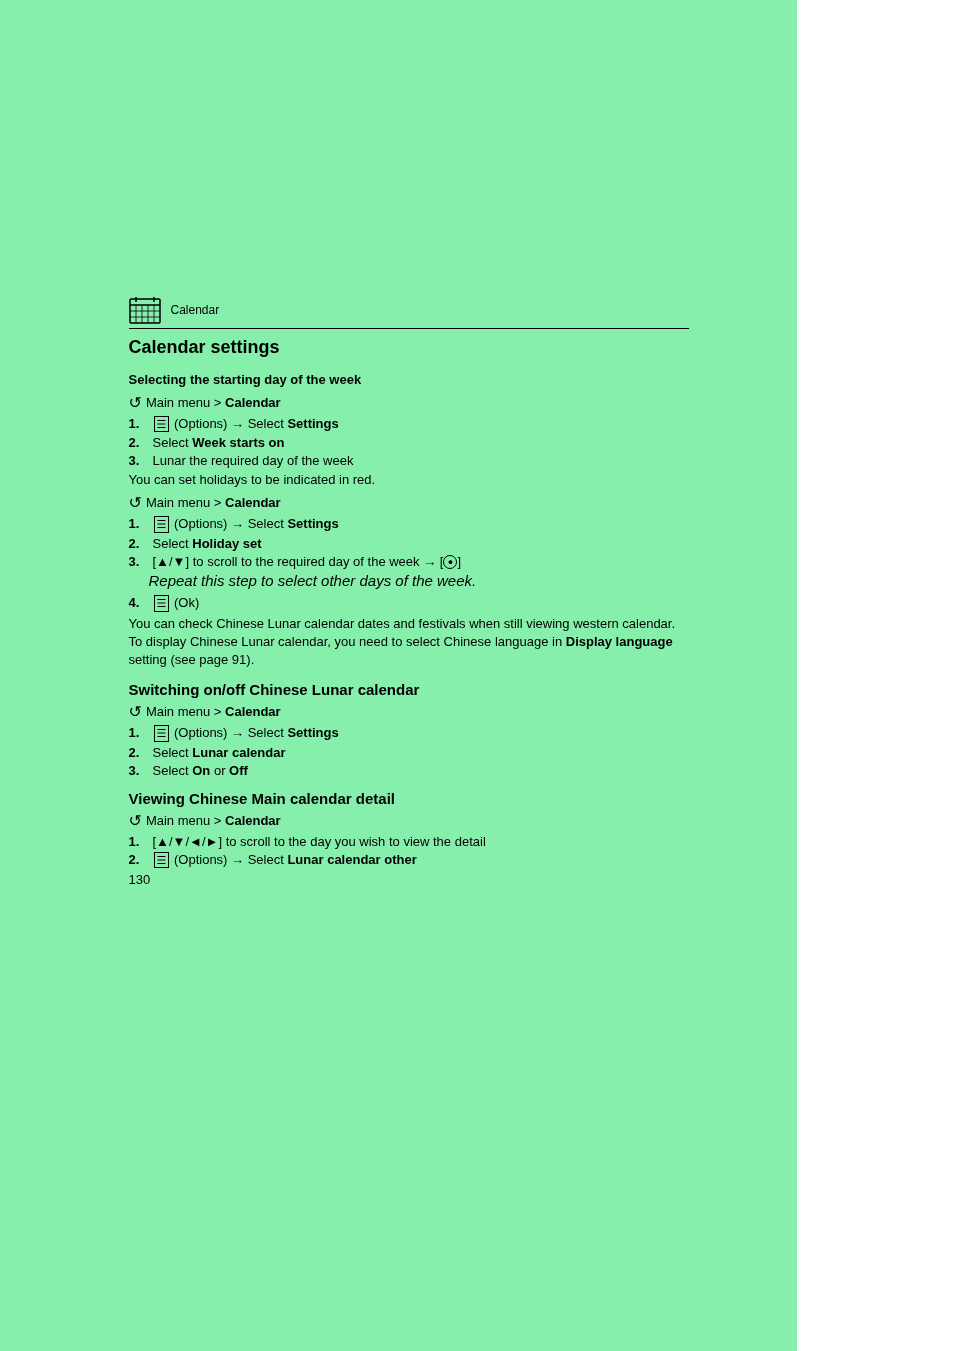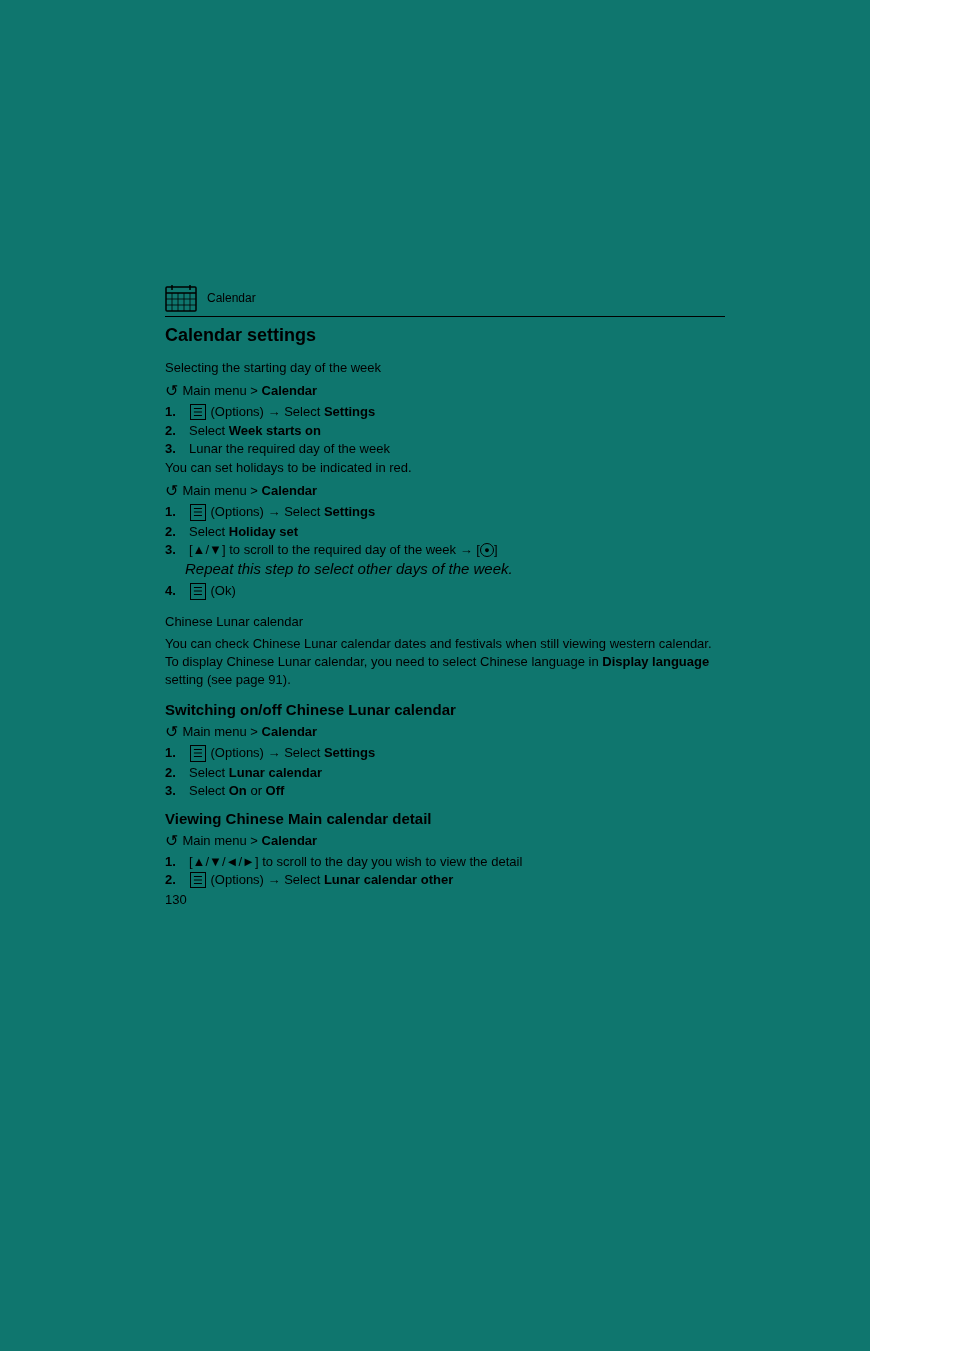--- a/index.html
+++ b/index.html
@@ -11,24 +11,24 @@
     body {
       background: #ffffff;
       font-family: Arial, Helvetica, sans-serif;
       font-size: 13px;
       color: #000000;
       width: 954px;
       min-height: 1351px;
     }
 
     .page-container {
-      width: 870px;
+      width: 797px;
       min-height: 1351px;
-      background: #0f766e;
-      padding: 4px;
+      background: #86efac;
+      padding: 16px;
     }
 
     .content-area {
       margin: 0 auto;
       max-width: 700px;
       padding: 280px 60px 60px 80px;
     }
 
     .section-header {
       display: flex;
@@ -52,21 +52,21 @@
 
     .page-title {
       font-size: 18px;
       font-weight: bold;
       margin-bottom: 14px;
       margin-top: 4px;
     }
 
     .subsection-title {
       font-size: 13px;
-      font-weight: normal;
+      font-weight: bold;
       margin-bottom: 6px;
       margin-top: 14px;
     }
 
     .nav-item {
       display: flex;
       align-items: center;
       margin-bottom: 4px;
       margin-left: 0;
     }
@@ -244,21 +244,20 @@
         <li>
           <span class="step-number">4.</span>
           <span class="step-content">
             <span class="inline-icon">☰</span> (Ok)
           </span>
         </li>
       </ol>
     </div>
 
     <div>
-      <h2 class="subsection-title">Chinese Lunar calendar</h2>
 
       <p class="body-text">
         You can check Chinese Lunar calendar dates and festivals when still viewing western calendar. To display Chinese Lunar calendar, you need to select Chinese language in <strong>Display language</strong> setting (see page 91).
       </p>
 
       <div>
         <h3 class="sub-heading">Switching on/off Chinese Lunar calendar</h3>
 
         <div class="nav-item">
           <span class="arrow-icon">↺</span>

